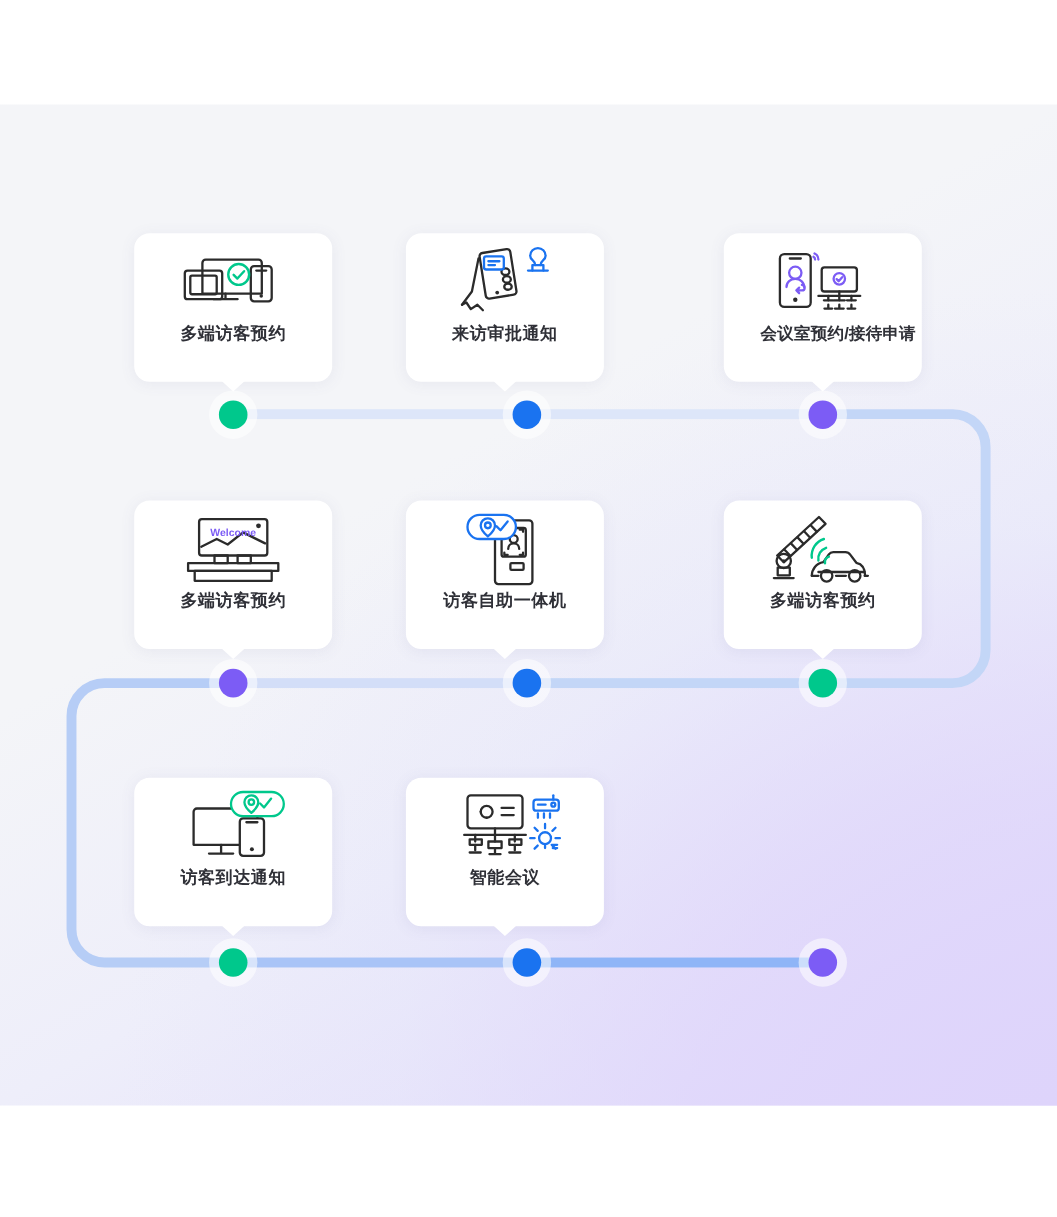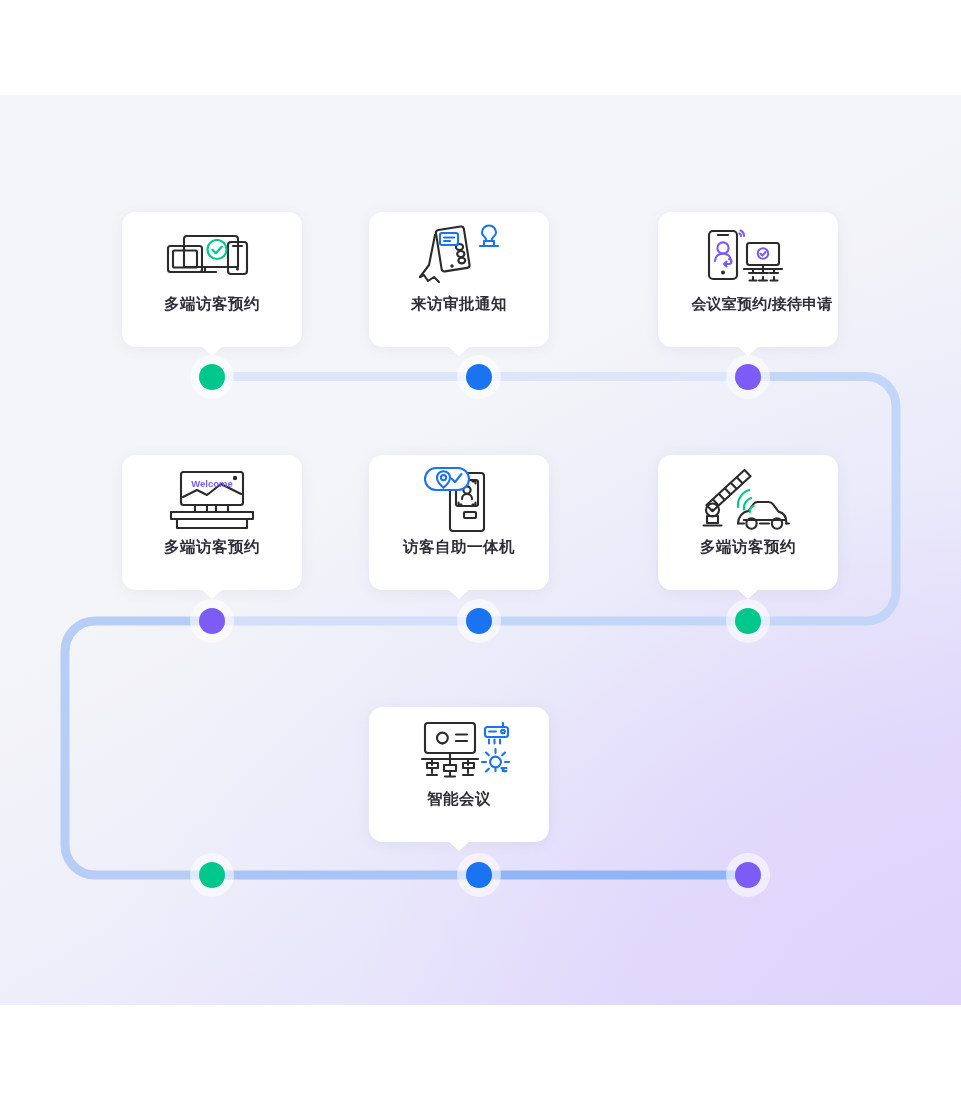--- a/index.html
+++ b/index.html
@@ -249,20 +249,40 @@
             <path d="M52 46 a5.5 5.5 0 0 1 3.5 -6"></path>
           </g>
         </svg>
       </div>
       <div class="card-label">多端访客预约</div>
     </div>
   </div>
 
   <div class="row row-3">
 
+    <div class="card c1">
+      <div class="card-icon">
+        <svg width="96" height="72" viewBox="0 0 96 72">
+          <g fill="none" stroke="#2b2b2b" stroke-width="2.1" stroke-linejoin="round" stroke-linecap="round">
+            <path d="M12 22 a3 3 0 0 1 3 -3 h52 a3 3 0 0 1 3 3 v30 h-58 z"></path>
+            <path d="M26 60 h22 M37 52 v8"></path>
+            <rect x="54" y="28" width="22" height="34" rx="3" fill="#ffffff"></rect>
+            <circle cx="65" cy="56" r="1.8" fill="#2b2b2b" stroke="none"></circle>
+            <path d="M60 31.5 h10"></path>
+          </g>
+          <g fill="none" stroke="#00c88c" stroke-width="2.1" stroke-linejoin="round" stroke-linecap="round">
+            <path d="M57 4 h26 a11 11 0 0 1 0 22 h-26 a11 11 0 0 1 0 -22 z" fill="#ffffff"></path>
+            <path d="M64.5 7 c3.5 0 6.3 2.8 6.3 6.3 c0 4.3 -6.3 9.7 -6.3 9.7 c0 0 -6.3 -5.4 -6.3 -9.7 c0 -3.5 2.8 -6.3 6.3 -6.3 z"></path>
+            <circle cx="64.5" cy="13.2" r="2.5"></circle>
+            <path d="M72.5 14.5 l3.5 3.5 l6.5 -8"></path>
+          </g>
+        </svg>
+      </div>
+      <div class="card-label">访客到达通知</div>
+    </div>
 
     <div class="card c2">
       <div class="card-icon">
         <svg width="106" height="70" viewBox="0 0 106 70">
           <g fill="none" stroke="#2b2b2b" stroke-width="2.1" stroke-linejoin="round" stroke-linecap="round">
             <rect x="19" y="6" width="50" height="30" rx="3"></rect>
             <path d="M31 21 a5.4 5.4 0 1 1 5.4 5.4"></path>
             <path d="M31 21 a5.4 5.4 0 0 0 5.4 5.4"></path>
             <path d="M50 17.5 h11 M50 24 h11"></path>
             <path d="M16 42 h56"></path>

